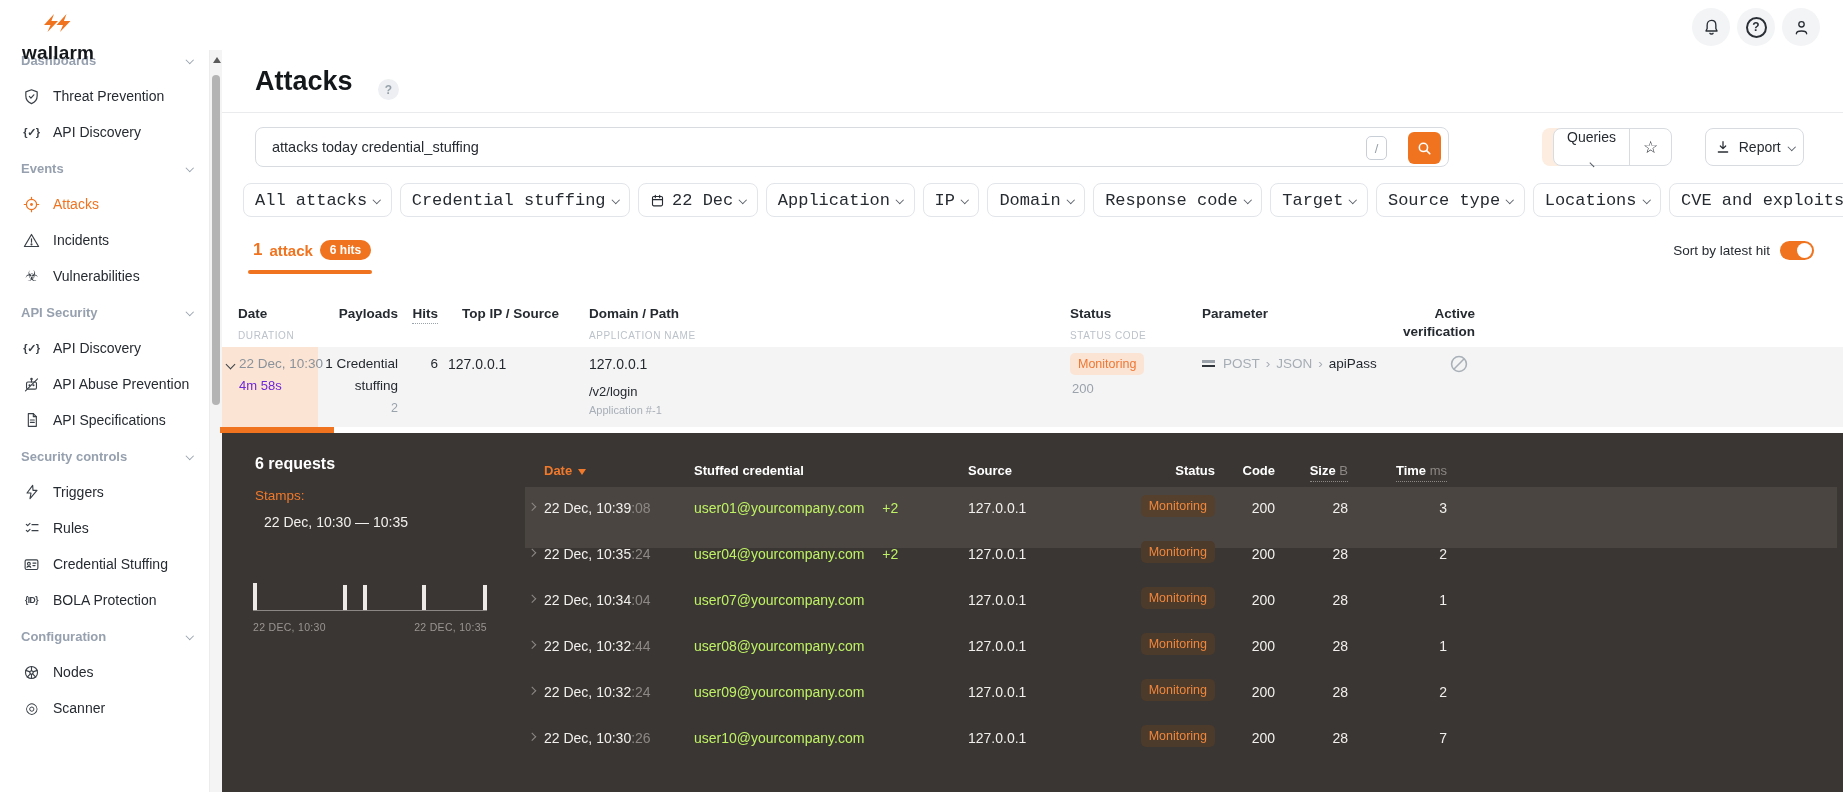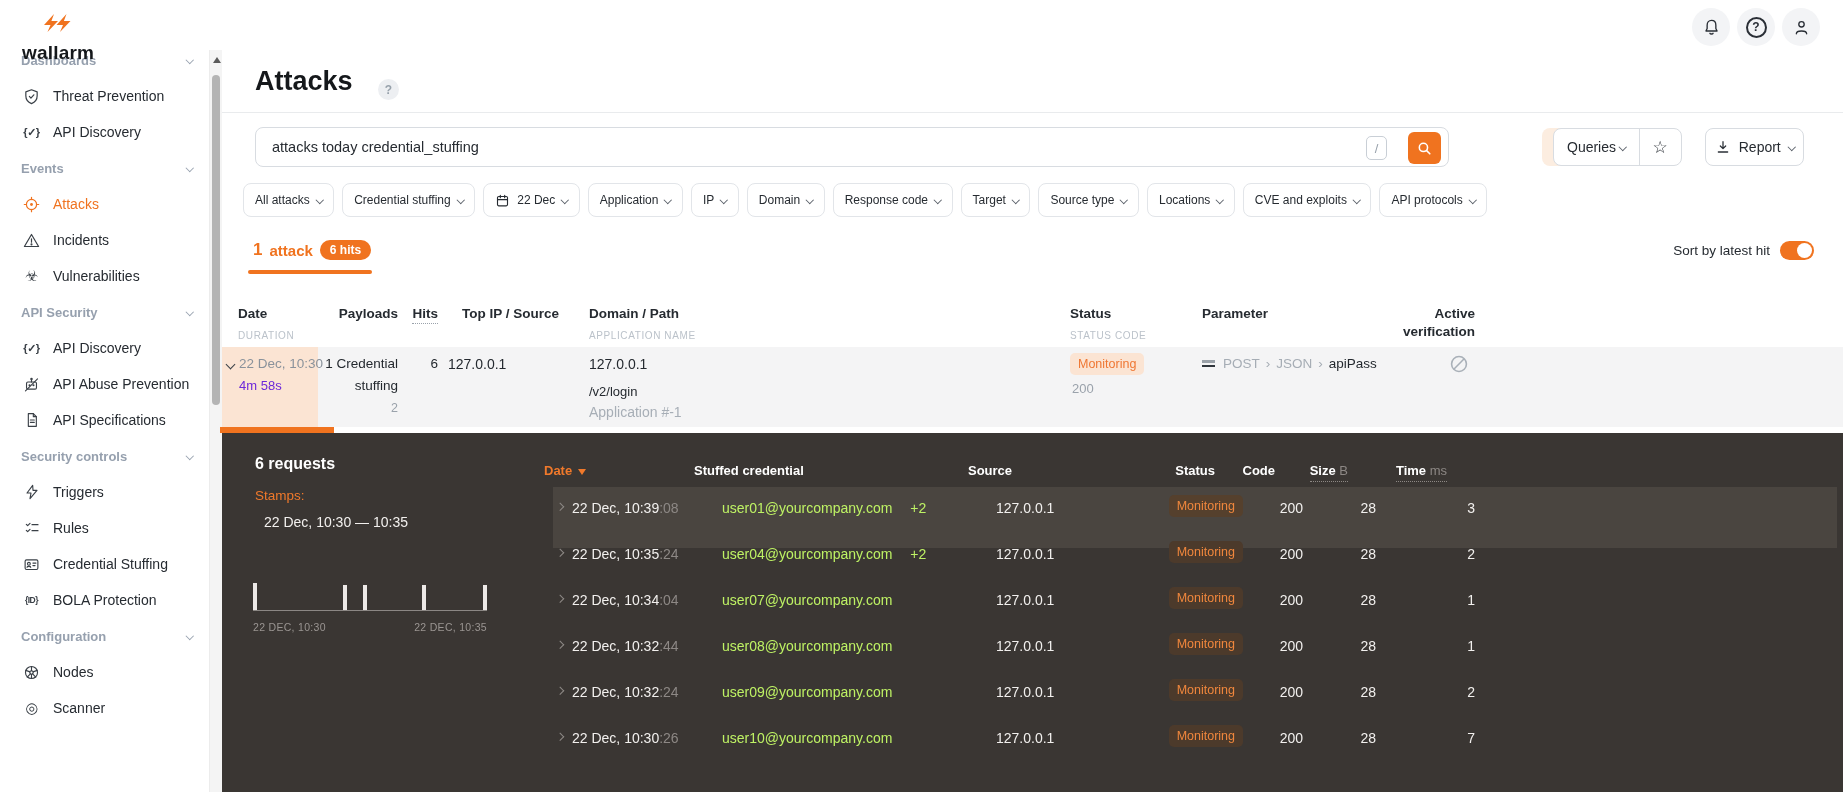--- a/index.html
+++ b/index.html
@@ -58,34 +58,34 @@
                   font-family:inherit; font-size:14.5px; color:#262B31; background:transparent; }
   .kbd { position:absolute; right:61px; top:8px; width:21px; height:24px; border:1px solid #C9CFD6;
          border-radius:5px; color:#98A1AB; font-size:13px; display:flex; align-items:center; justify-content:center; }
   .search-btn { position:absolute; right:7px; top:4px; width:33px; height:32px; background:#F0731F;
                 border:none; border-radius:6px; display:flex; align-items:center; justify-content:center; cursor:pointer; }
   .filter-btn { position:absolute; left:1542px; top:128px; height:38px; width:80px; background:#FCEDE0;
                 border:none; border-radius:8px; color:#F0731F; font-size:14px; font-family:inherit;
                 display:flex; align-items:center; justify-content:center; gap:8px; cursor:pointer; }
   .queries-group { position:absolute; left:1553px; top:128px; height:38px; display:flex;
                    border:1px solid #D8DCE1; border-radius:8px; background:#fff; }
-  .queries-btn { display:flex; align-items:center; gap:4px; padding:0 13px; font-size:14px; font-family:inherit;
-                 background:none; border:none; color:#262B31; cursor:pointer; }
+  .queries-btn { display:flex; align-items:center; gap:19px; padding:0 13px; font-size:14px; font-family:inherit;
+                 background:none; border:none; color:#262B31; cursor:pointer;flex-direction:column; }
   .star-btn { width:42px; display:flex; align-items:center; justify-content:center; border:none;
               border-left:1px solid #D8DCE1; background:none; font-size:17px; color:#2A2F36; cursor:pointer; }
   .report-btn { position:absolute; left:1705px; top:128px; height:38px; width:99px; border:1px solid #D8DCE1;
                 border-radius:8px; background:#fff; font-size:14px; font-family:inherit; color:#262B31;
                 display:flex; align-items:center; justify-content:center; gap:8px; cursor:pointer; }
   .btn-cv { color:#565D66; }
 
   
   .chips { position:absolute; left:243px; top:183px; display:flex; gap:8px; }
   .chip { height:34px; display:flex; align-items:center; gap:7px; padding:0 11px;
-          border:1px solid #E2E5E9; border-radius:8px; background:#fff; font-size:12px;
-          color:#262B31; cursor:pointer; white-space:nowrap; }
+          border:1px solid #E2E5E9; border-radius:8px; background:#fff; font-size:17px;
+          color:#262B31; cursor:pointer; white-space:nowrap;font-family:Liberation Mono, monospace; }
   .chip .cv { color:#565D66; }
 
   
   .tabrow { position:absolute; left:253px; top:240px; display:flex; align-items:center; gap:7px; cursor:pointer; }
   .atk-count { font-size:17px; font-weight:700; color:#F0731F; }
   .atk-noun { font-size:15px; font-weight:700; color:#F0731F; }
   .hits-badge { background:#F0731F; color:#fff; font-size:12px; font-weight:700;
                 padding:3px 10px; border-radius:11px; }
   .tab-underline { position:absolute; left:248px; top:270px; width:124px; height:4px;
                    background:#F0731F; border-radius:2px; }
@@ -106,21 +106,21 @@
   .row-chev { position:absolute; left:5px; top:14px; color:#3A4047; }
   .a-date { position:absolute; left:17px; top:9px; font-size:13.5px; color:#8A929B; }
   .a-dur  { position:absolute; left:17px; top:31px; font-size:13px; color:#6d28d9; }
   .a-pay1 { position:absolute; left:68px; top:9px;  width:108px; text-align:right; font-size:13.5px; color:#24292F; }
   .a-pay2 { position:absolute; left:68px; top:31px; width:108px; text-align:right; font-size:13.5px; color:#24292F; }
   .a-pays { position:absolute; left:68px; top:54px; width:108px; text-align:right; font-size:12.5px; color:#9AA2AB; }
   .a-hits { position:absolute; left:178px; top:9px; width:38px; text-align:right; font-size:13.5px; color:#24292F; }
   .a-ip   { position:absolute; left:226px; top:9px; font-size:14px; color:#24292F; }
   .a-dom  { position:absolute; left:367px; top:9px; font-size:14px; color:#24292F; }
   .a-path { position:absolute; left:367px; top:37px; font-size:13px; color:#24292F; }
-  .a-app  { position:absolute; left:367px; top:57px; font-size:14px; color:#A7AEB6; }
+  .a-app  { position:absolute; left:367px; top:57px; font-size:11px; color:#A7AEB6; }
   .badge-light { position:absolute; left:848px; top:6px; background:#FBE4D3; color:#EF7733;
                  font-size:12.5px; padding:4px 8px; border-radius:5px; }
   .a-code { position:absolute; left:850px; top:34px; font-size:13px; color:#9AA2AB; }
   .a-param{ position:absolute; left:980px; top:9px; display:flex; align-items:center; gap:6px; font-size:13.5px; }
   .p-grey { color:#A6ADB5; } .p-dark { color:#24292F; }
   .param-ic { display:inline-flex; flex-direction:column; gap:2px; margin-right:2px; }
   .param-ic i { display:block; width:13px; height:2.5px; background:#9AA1A8; }
   .param-ic i + i { background:#2F353B; }
   .a-active { position:absolute; left:1228px; top:8px; }
   .orange-bar { position:absolute; left:220px; top:427px; width:114px; height:6px; background:#F0731F; }
@@ -135,21 +135,21 @@
   .d-chart .bar { position:absolute; bottom:1.5px; width:4px; background:#ECE9E7; }
   .d-xl { position:absolute; font-size:10.5px; color:#9A9592; letter-spacing:.3px; }
 
   .dh { position:absolute; top:463px; font-size:13px; font-weight:700; color:#fff; }
   .dh.sortable { color:#F0792B; cursor:pointer; }
   .tri-down { display:inline-block; margin-left:6px; width:0; height:0; border-left:4.5px solid transparent;
               border-right:4.5px solid transparent; border-top:6px solid #F0792B; }
   .unit { color:#8D8885; font-weight:400; }
   .dot-w { border-bottom:1px dotted #8D8885; padding-bottom:3px; cursor:pointer; }
 
-  .d-row { position:absolute; left:303px; right:6px; height:61px; cursor:pointer;margin-left:28px; }
+  .d-row { position:absolute; left:303px; right:6px; height:61px; cursor:pointer; }
   .d-row.selected { background:#4A4540; }
   .d-row .rc { position:absolute; left:4px; top:17px; color:#8D8885; }
   .dr-date { position:absolute; left:19px; top:13px; font-size:14px; color:#F2F0EE; }
   .dr-sec { color:#8D8885; }
   .dr-cred { position:absolute; left:169px; top:13px; font-size:14px; color:#bef264; }
   .dr-extra { margin-left:18px; }
   .dr-src { position:absolute; left:443px; top:13px; font-size:14px; color:#F2F0EE; }
   .dr-status { position:absolute; left:565px; top:8px; width:125px; text-align:right; }
   .badge-dark { display:inline-block; background:#4C3A2B; color:#F0873D; font-size:12.5px;
                 padding:4px 8px; border-radius:5px; }

